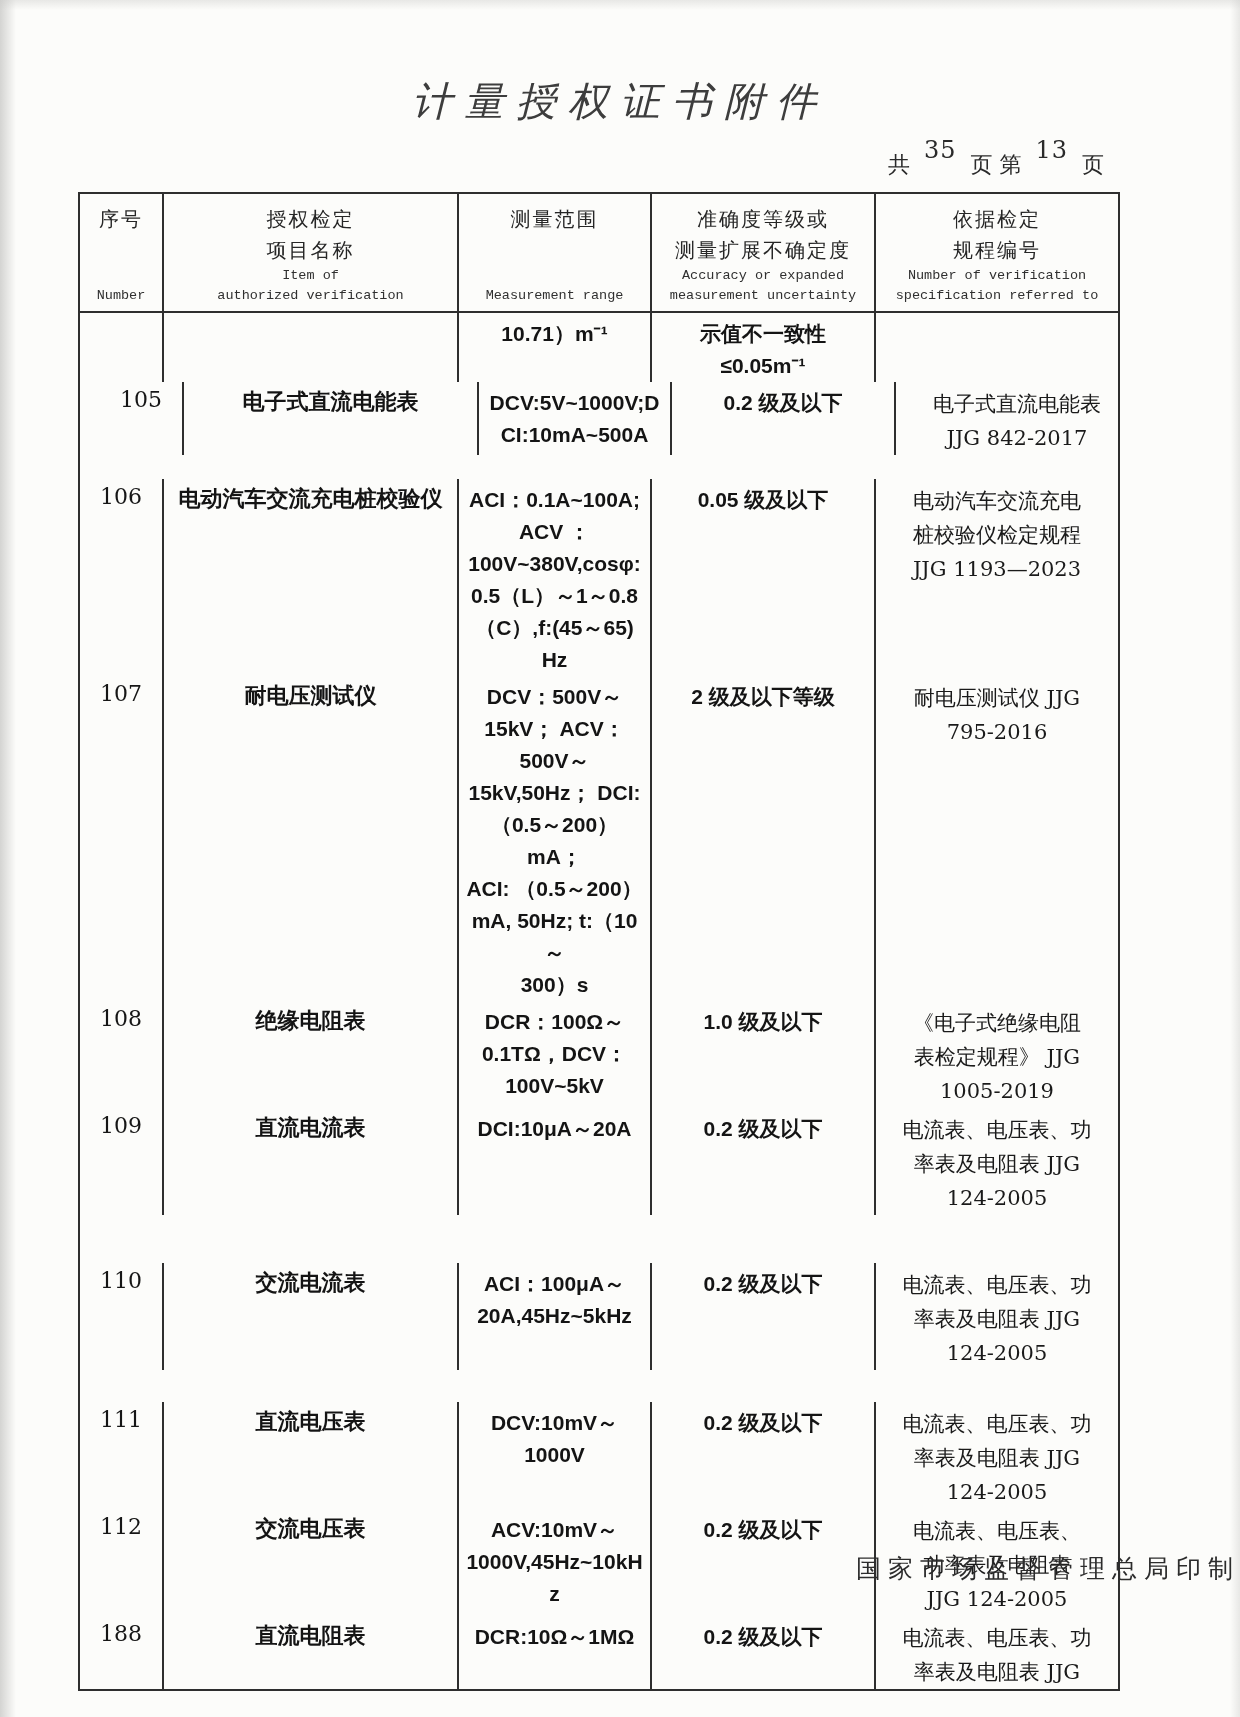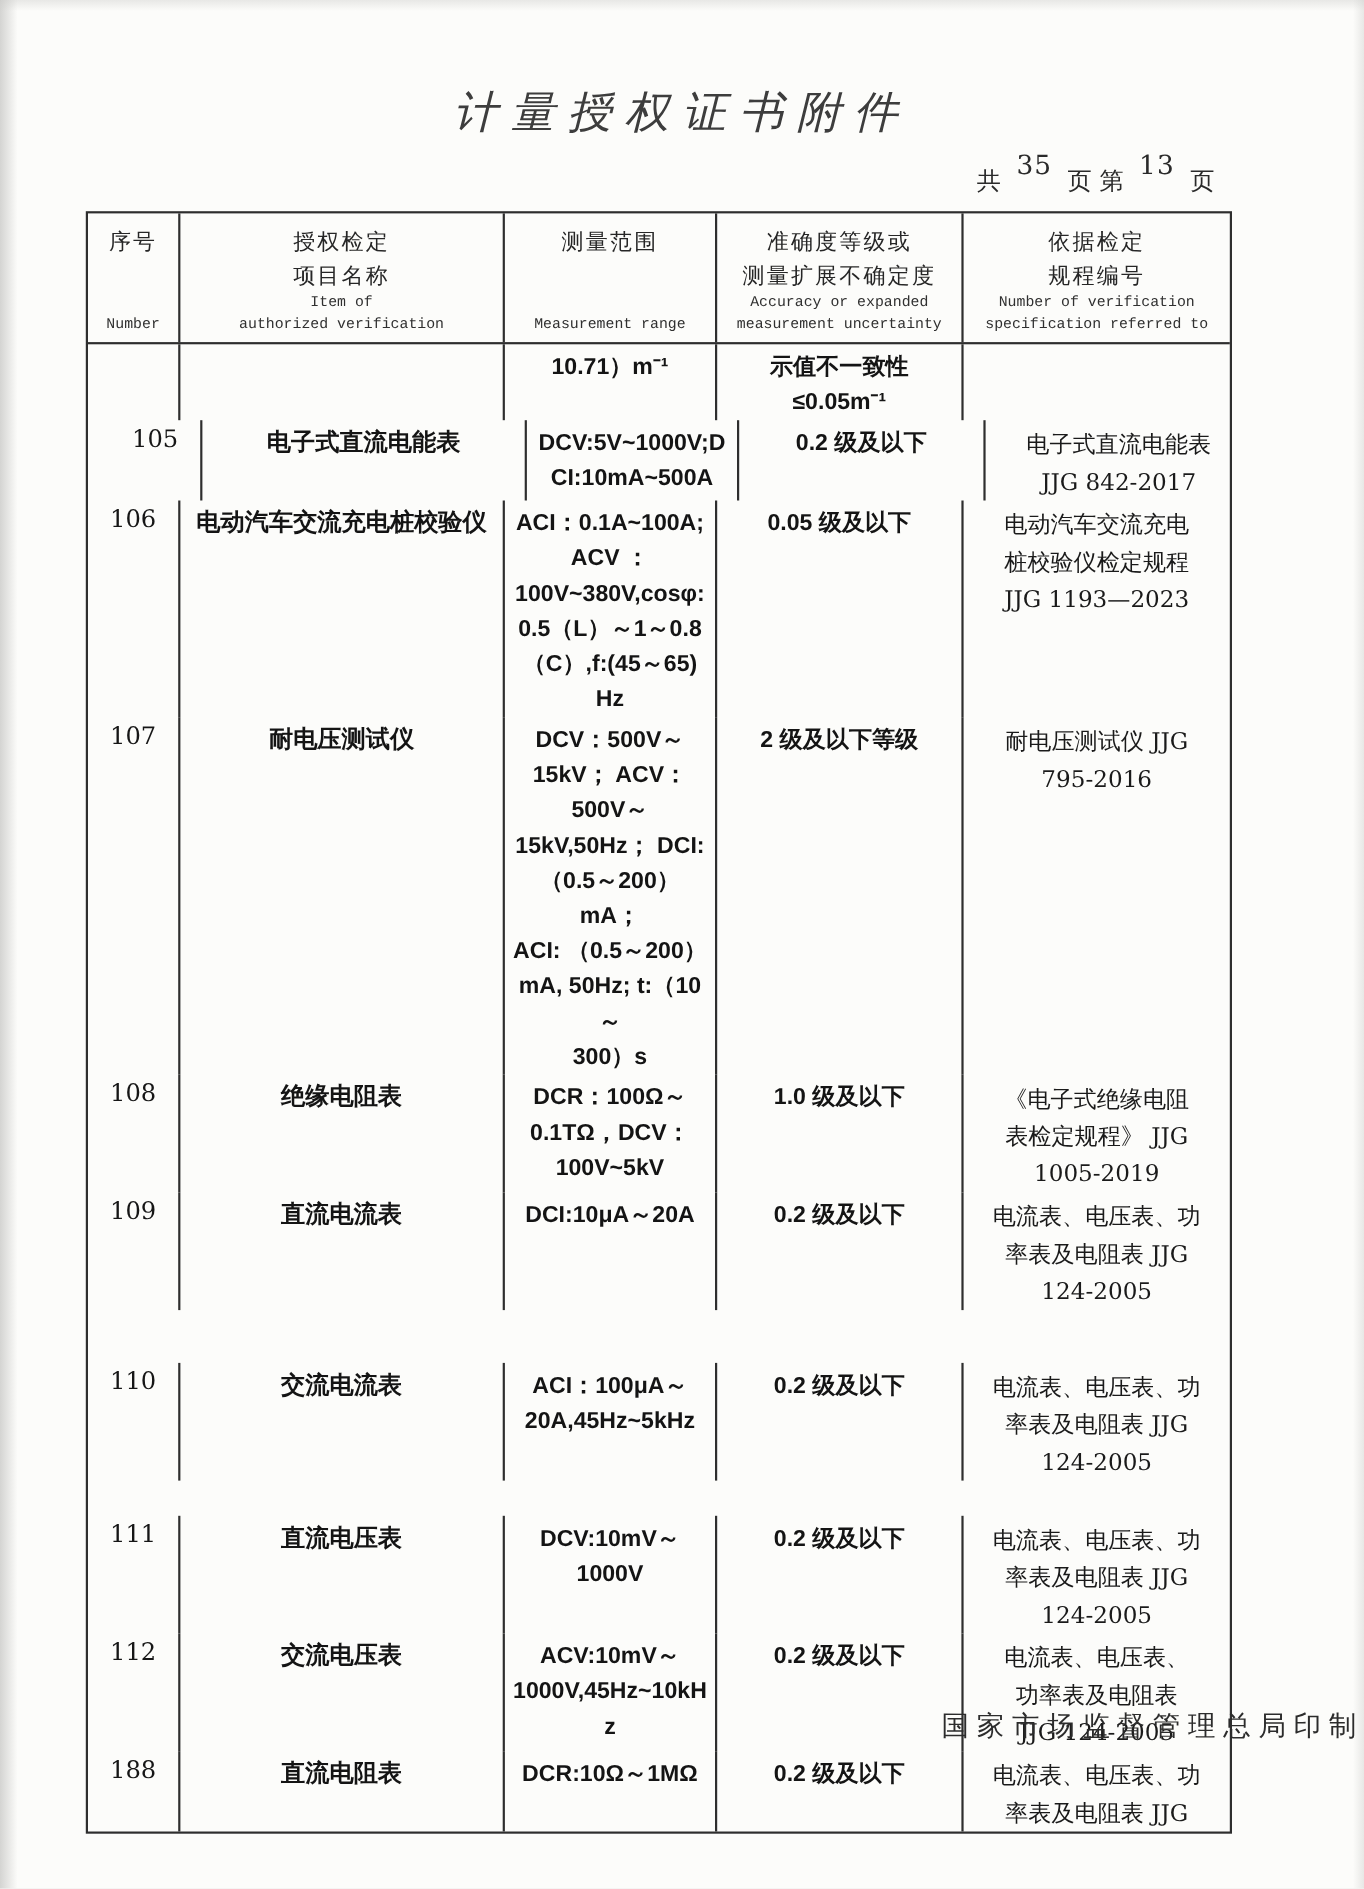--- a/index.html
+++ b/index.html
@@ -73,21 +73,21 @@
     text-align:center;font-size:21px;font-weight:700;line-height:32px;
     white-space:pre-line;color:#141414;
   }
   .cell-spec{
     text-align:center;font-family:"DejaVu Serif", serif;font-size:21px;
     line-height:34px;white-space:pre-line;color:#1a1a1a;
   }
   
   .r0{min-height:66px;}
   .r1{min-height:72px;margin-left:20px;}
-  .r2{min-height:162px;}
+  .r2{min-height:162px;margin-top:24px;}
   .r3{min-height:258px;}
   .r4{min-height:100px;}
   .r5{min-height:100px;}
   .r6{min-height:100px;margin-top:48px;}
   .r7{min-height:100px;margin-top:32px;}
   .r8{min-height:104px;}
   .r9{min-height:72px;}
 
   .doc-footer{
     position:absolute;top:1552px;left:0;width:100%;text-align:right;

